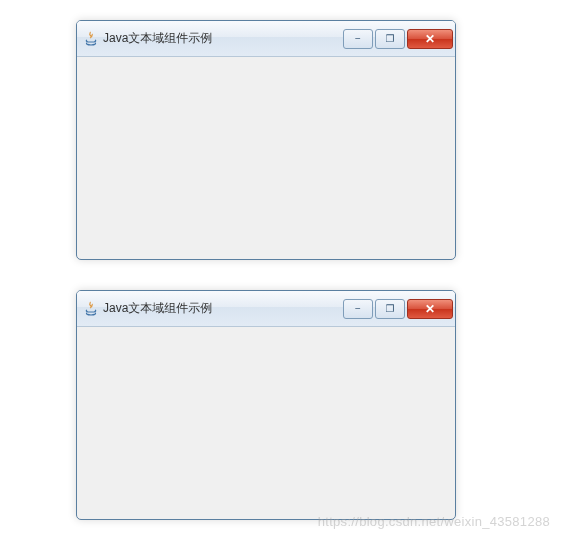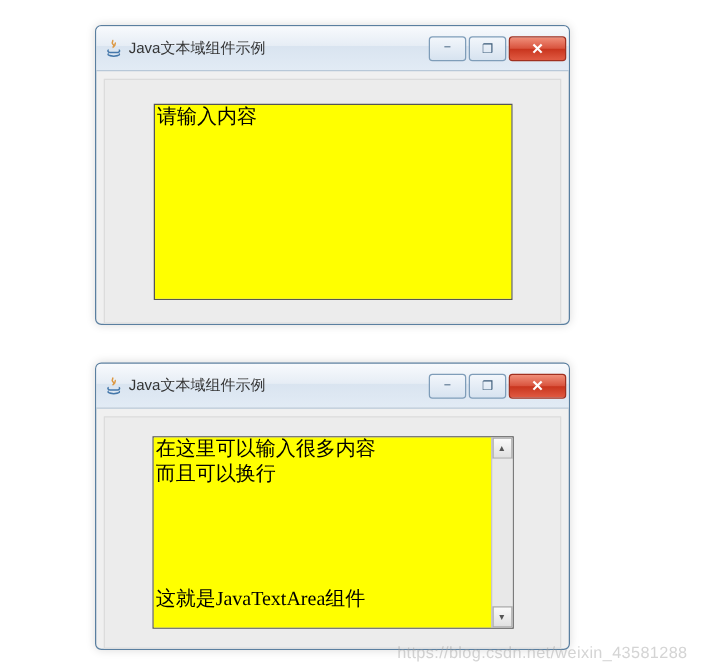--- a/index.html
+++ b/index.html
@@ -135,25 +135,20 @@
           <span>−</span>
         </div>
       <div class="win-btn">
           <span>❐</span>
         </div>
       <div class="win-btn close">
           <span>✕</span>
         </div>
     </div>
   </div>
-  <div class="client">
-    <div class="textarea-wrap">
-      <div class="textarea">请输入内容</div>
-    </div>
-  </div>
 </div>
 
 <div class="window window-2">
   <div class="titlebar">
     <span class="app-icon">
       <svg viewBox="0 0 16 16">
           <path d="M7 1c1 1-1 2 0 3 1 1 2 2 0 3M9 3c1 1-1 2 0 3" stroke="#d94" stroke-width="1.2" fill="none"></path>
           <path d="M4 9c-1 0-1 2 1 2h6c2 0 2-2 1-2M4 12c-1 0-1 2 4 2s5-2 4-2" stroke="#47a" stroke-width="1.2" fill="none"></path>
         </svg>
     </span>
@@ -163,35 +158,15 @@
           <span>−</span>
         </div>
       <div class="win-btn">
           <span>❐</span>
         </div>
       <div class="win-btn close">
           <span>✕</span>
         </div>
     </div>
   </div>
-  <div class="client">
-    <div class="textarea-wrap">
-      <div class="textarea">在这里可以输入很多内容
-而且可以换行
-
-
-
-
-这就是JavaTextArea组件</div>
-      <div class="scrollbar">
-        <div class="sb-btn">
-            <span>▴</span>
-          </div>
-        <div class="sb-track"></div>
-        <div class="sb-btn">
-            <span>▾</span>
-          </div>
-      </div>
-    </div>
-  </div>
 </div>
 
 <div class="watermark">https://blog.csdn.net/weixin_43581288</div>
 
 </body></html>

